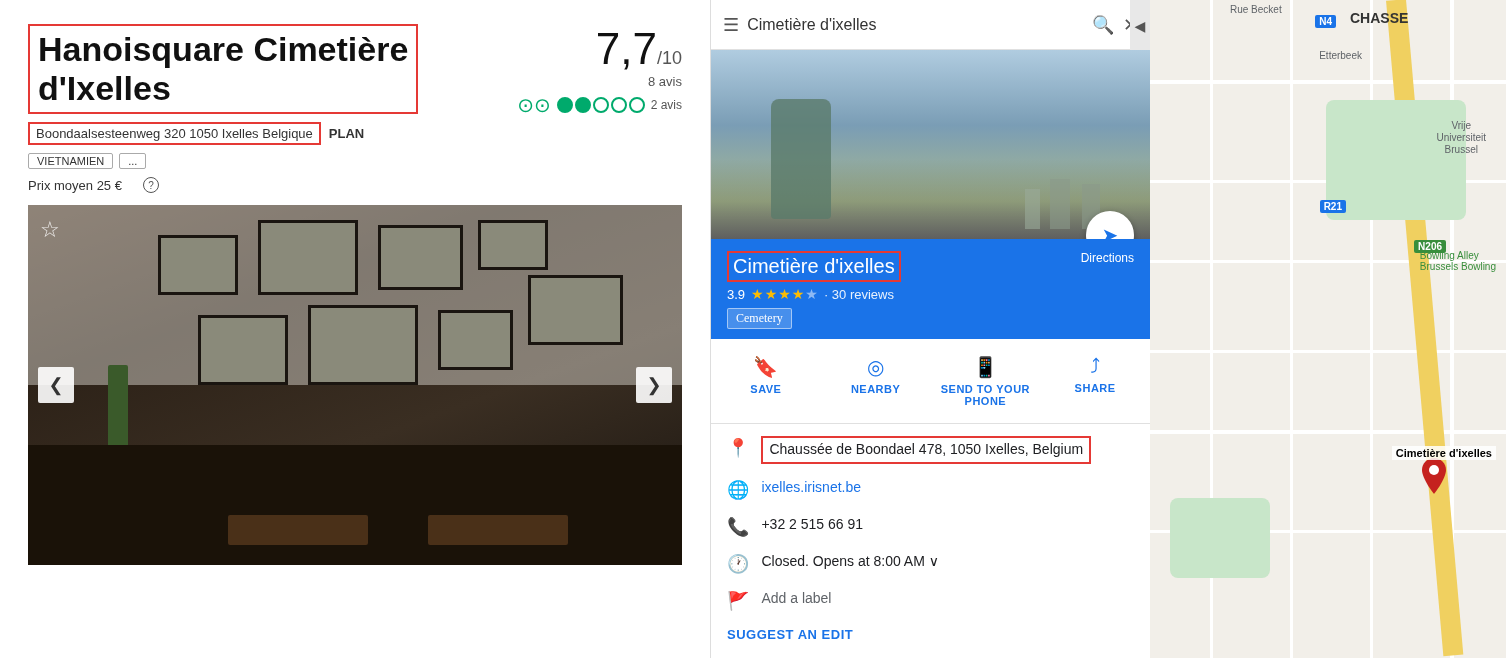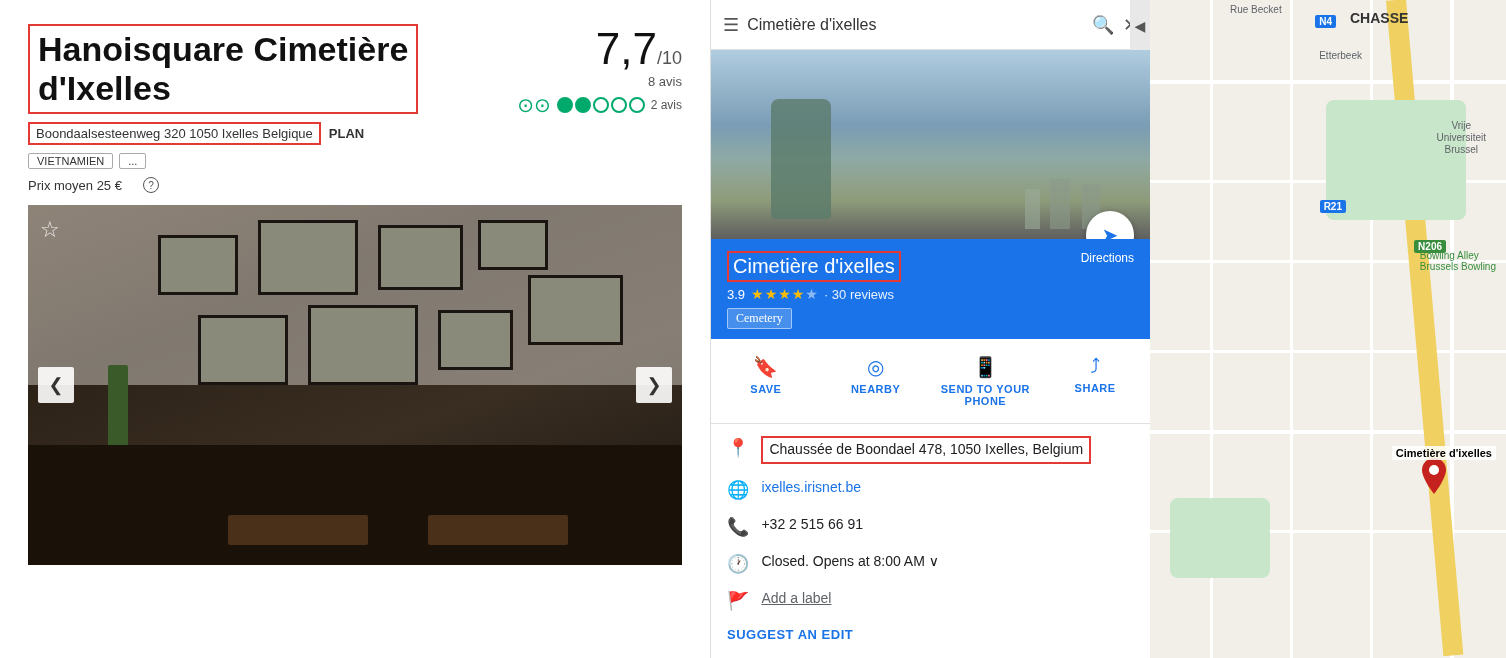--- a/index.html
+++ b/index.html
@@ -330,21 +330,21 @@
     .info-text {
       font-size: 14px;
       color: #202124;
       line-height: 1.4;
     }
     .info-text.address-highlight {
       border: 2px solid #e53935;
       padding: 2px 6px;
     }
     .info-text.link { color: #1a73e8; }
-    .info-text.label-link { color: #5f6368; text-decoration: underline; }
+    .info-text.label-link { color: #5f6368; }
     .info-text.edit-link { color: #1a73e8; font-weight: 600; font-size: 13px; letter-spacing: 0.5px; }
 
     
     .right-panel {
       flex: 1;
       position: relative;
       overflow: hidden;
       background: #e8e0d5;
     }
     .map-bg {

